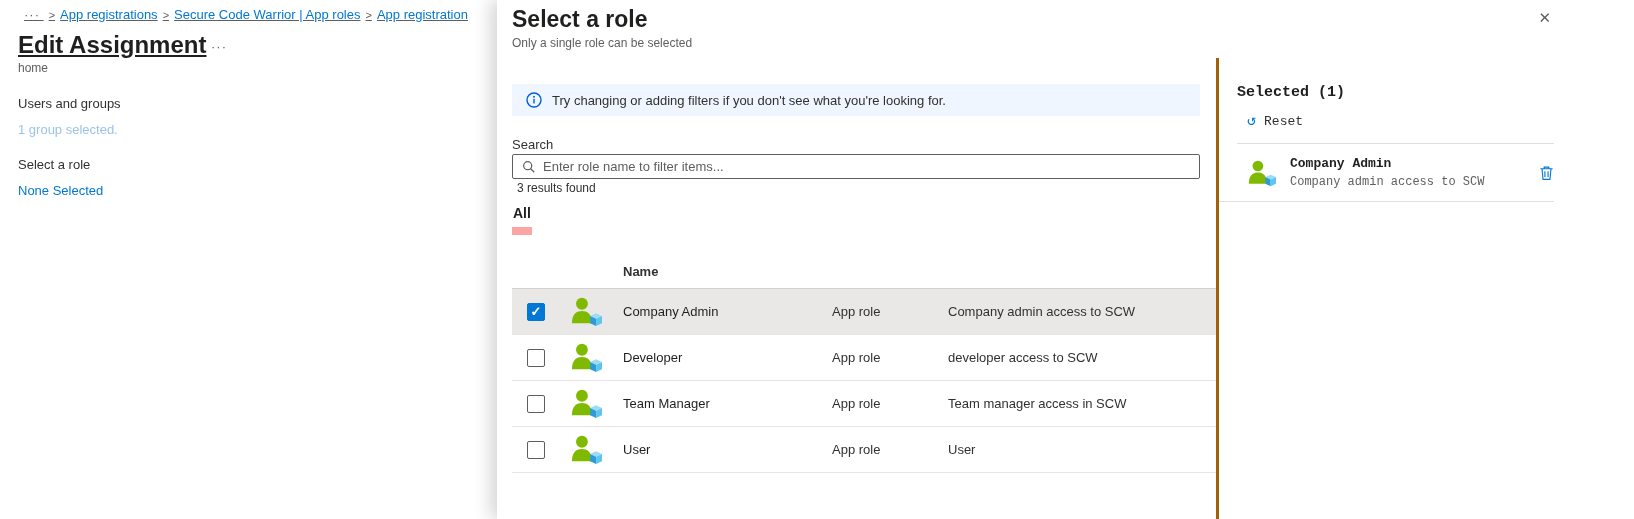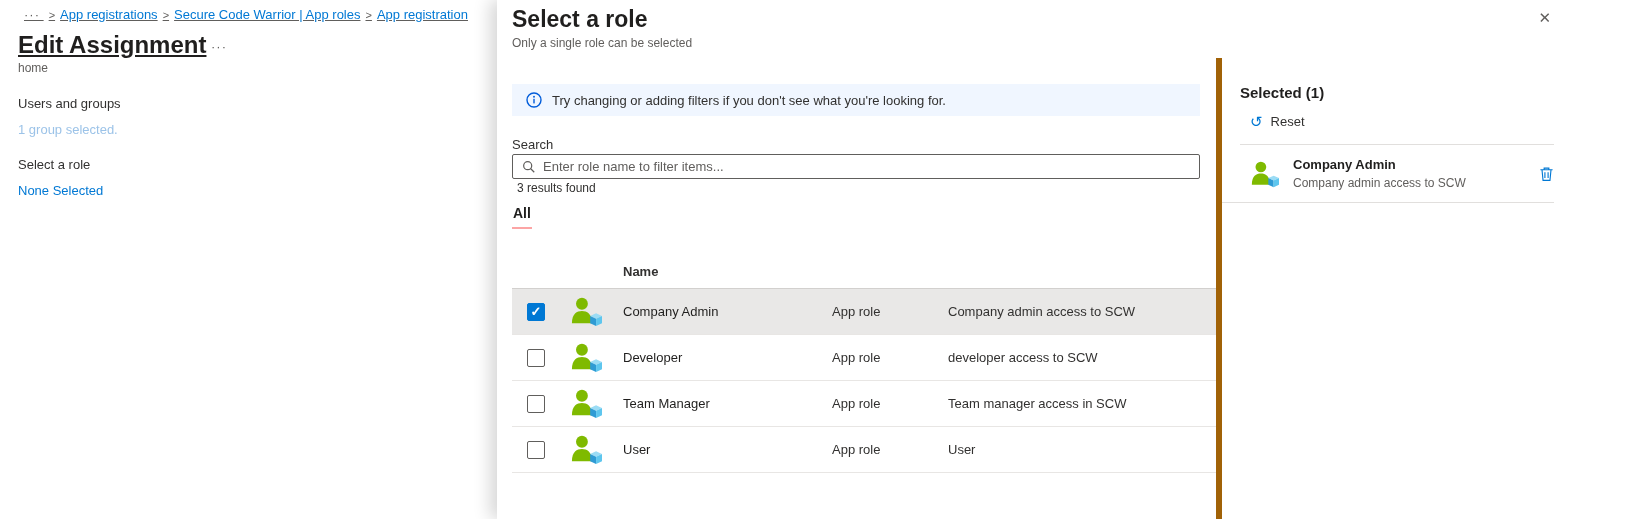--- a/index.html
+++ b/index.html
@@ -34,21 +34,21 @@
                  display:flex; align-items:center; gap:10px; padding:0 14px; font-size:13px; color:#323130; }
 
   .search-label { position:absolute; top:137px; left:15px; }
   .search-box { position:absolute; top:154px; left:15px; width:688px; height:25px; border:1px solid #605e5c;
                 border-radius:2px; background:#fff; display:flex; align-items:center; gap:7px; padding:0 9px; }
   .search-box input { border:none; outline:none; flex:1; font-family:inherit; font-size:13px; color:#3b82f6; background:transparent; }
   .search-box input::placeholder { color:#605e5c; }
   .results-count { position:absolute; top:181px; left:20px; font-size:12px; }
 
   .tab-all { position:absolute; top:205px; left:15px; font-size:14px; font-weight:700; color:#201f1e;
-             padding:0 1px 6px 1px; border-bottom:2px solid #fca5a5; cursor:pointer; }
+             padding:0 1px 6px 1px; border-bottom:8px solid #fca5a5; cursor:pointer; }
 
   
   .roles-table { position:absolute; top:254px; left:15px; width:704px; }
   .table-header { display:flex; align-items:center; height:35px; border-bottom:1px solid #d2d0ce;
                   font-size:13px; font-weight:600; color:#323130; }
   .th-spacer { width:111px; }
   .th { position:relative; display:flex; align-items:center; height:100%; }
   .th-name { width:197px; }
   .th-type { width:116px; padding-left:12px; }
   .th-details { flex:1; padding-left:12px; }
@@ -61,21 +61,21 @@
   .checkbox { width:18px; height:18px; border:1px solid #605e5c; border-radius:2px; background:#fff;
               flex:0 0 18px; display:flex; align-items:center; justify-content:center; cursor:pointer; }
   .checkbox.checked { background:#0078d4; border-color:#0078d4; }
   .checkbox.checked::after { content:"✓"; color:#fff; font-size:13px; font-weight:700; line-height:1; }
   .role-icon { margin-left:25px; width:34px; flex:0 0 34px; display:flex; align-items:center; }
   .cell-name { margin-left:19px; width:209px; flex:0 0 209px; color:#201f1e; }
   .cell-type { width:116px; flex:0 0 116px; }
   .cell-details { flex:1; }
 
   
-  .sidebar { position:absolute; top:58px; left:719px; right:0; bottom:0; border-left:6px solid #a16207; }
+  .sidebar { position:absolute; top:58px; left:719px; right:0; bottom:0; border-left:3px solid #a16207;font-family:Liberation Mono, monospace; }
   .sidebar-title { margin:26px 0 0 18px; font-size:15px; font-weight:700; color:#201f1e; }
   .reset-row { margin:13px 0 0 28px; display:inline-flex; align-items:center; gap:8px; cursor:pointer; }
   .reset-icon { color:#0078d4; font-size:15px; line-height:1; }
   .sidebar-divider { height:1px; background:#e1dfdd; margin:14px 80px 0 18px; }
   .selected-item { display:flex; align-items:center; gap:13px; padding:12px 80px 12px 28px;
                    border-bottom:1px solid #e1dfdd; margin-right:80px; padding-right:0; }
   .selected-item-texts { display:flex; flex-direction:column; gap:4px; }
   .selected-item-name { font-size:13px; font-weight:600; color:#201f1e; }
   .selected-item-details { font-size:12px; color:#605e5c; }
   .trash-btn { margin-left:auto; cursor:pointer; display:flex; align-items:center; }

